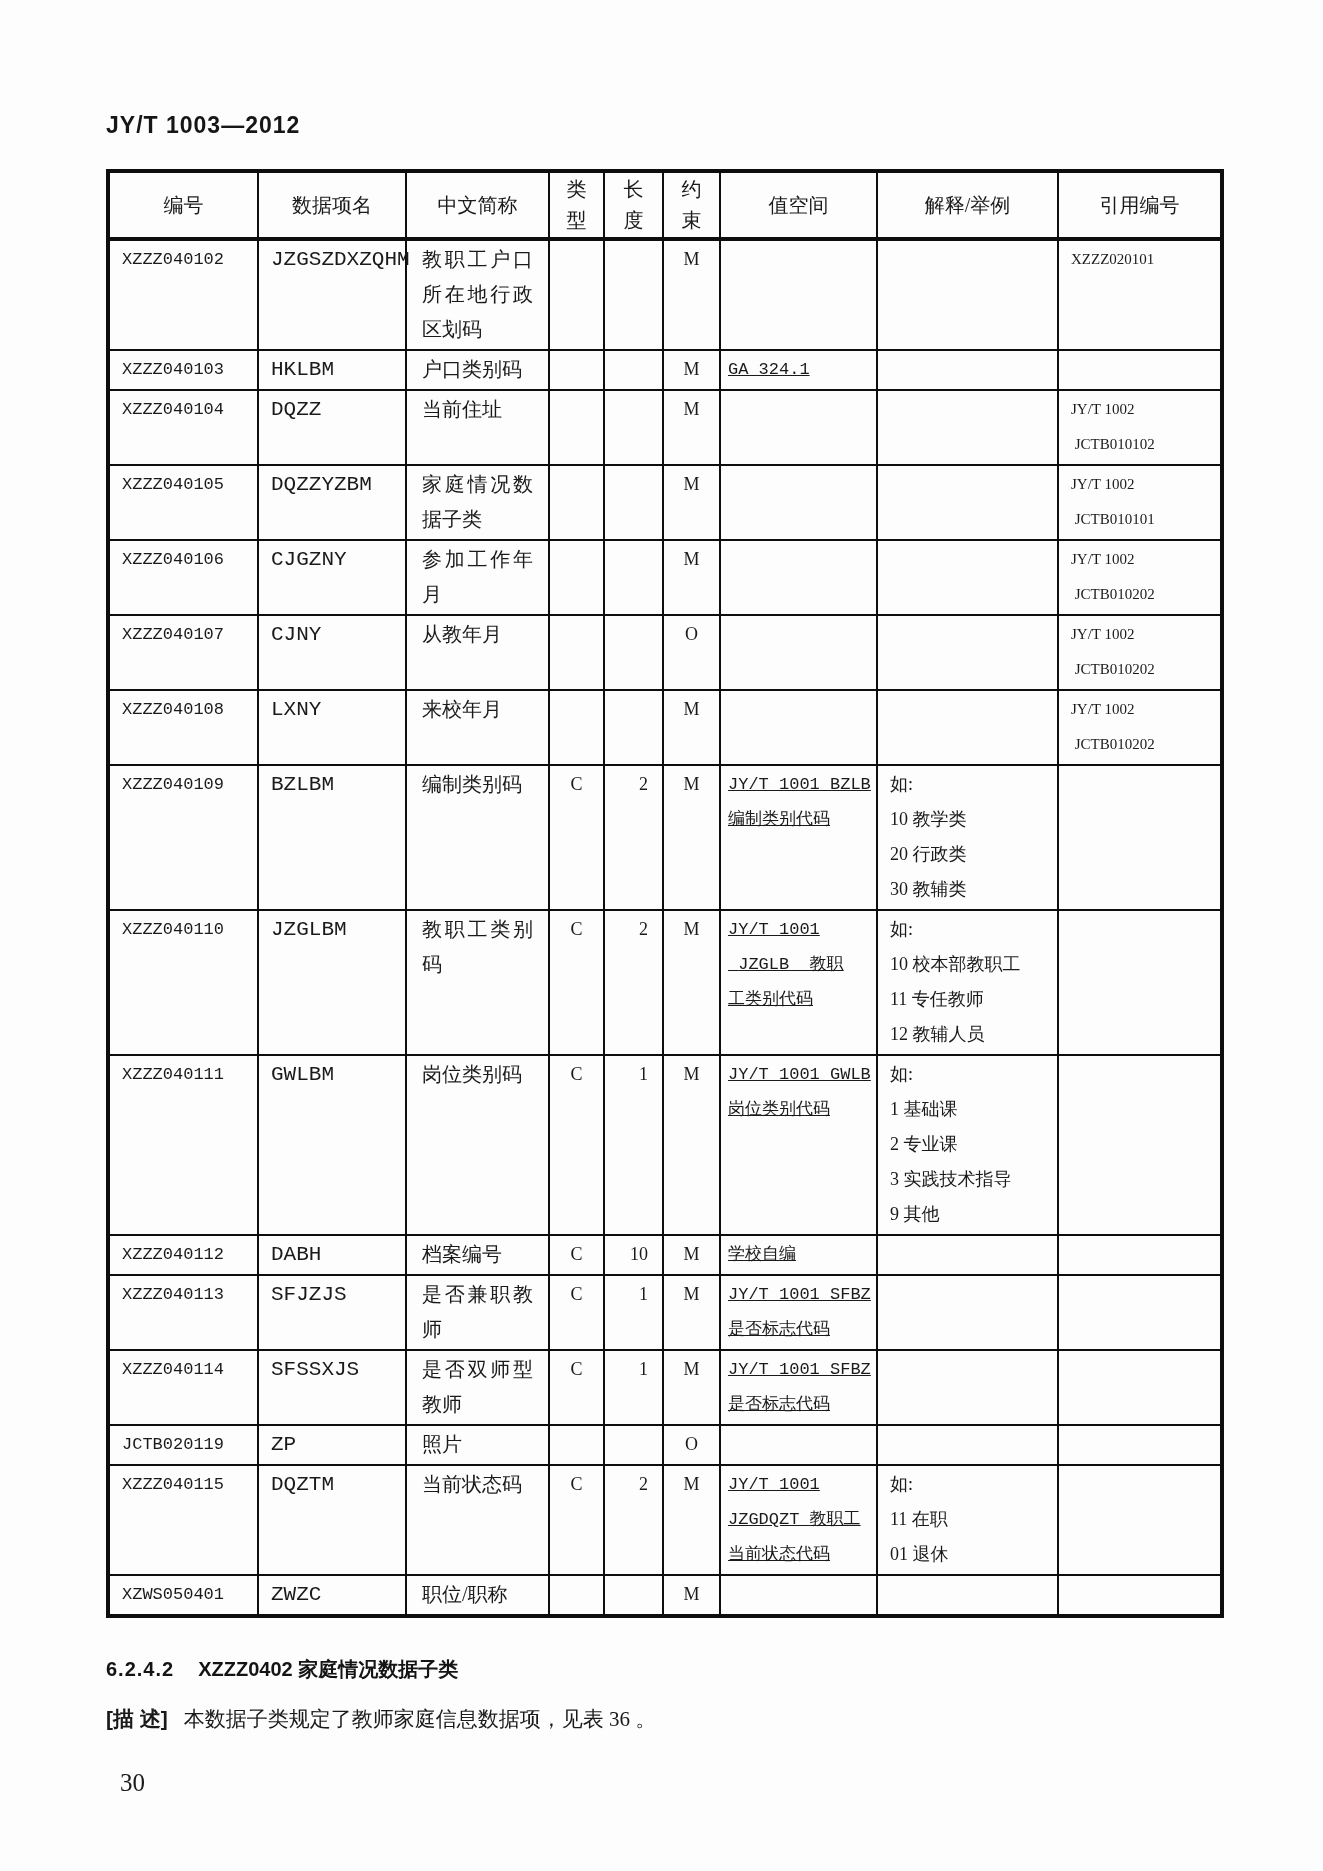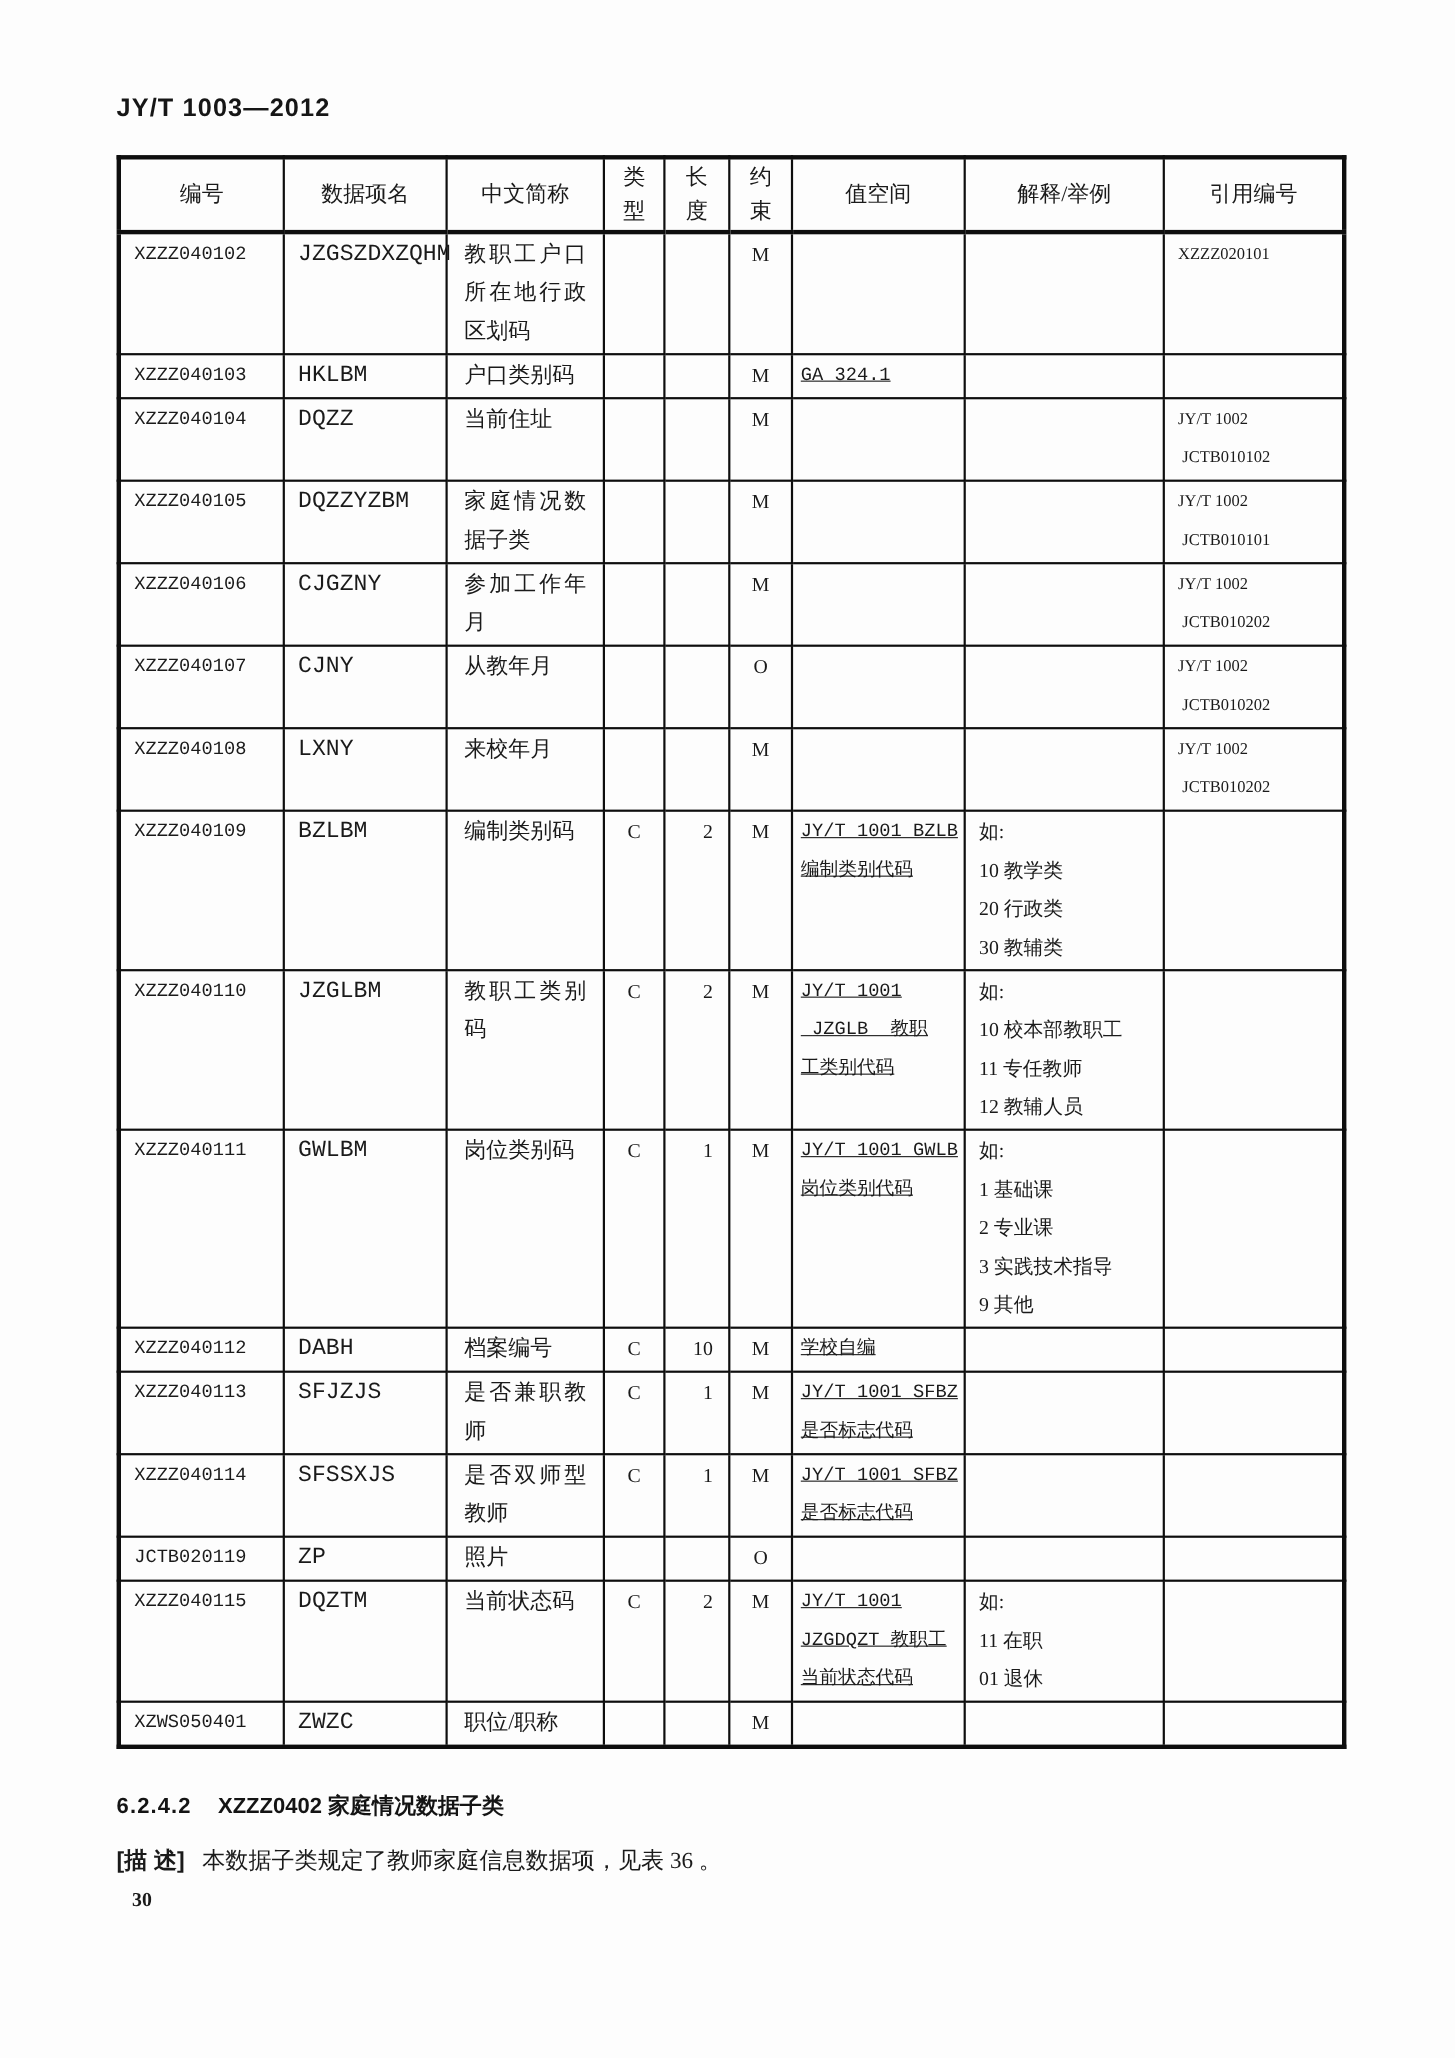--- a/index.html
+++ b/index.html
@@ -5,21 +5,21 @@
   * { margin: 0; padding: 0; box-sizing: border-box; }
   html, body {
     width: 1323px; height: 1871px;
     background: #fdfdfd;
     color: #1a1a1a;
     font-family: "Liberation Serif", "DejaVu Serif", serif;
     overflow: hidden;
   }
   .page {
     width: 1221px; height: 1871px;
-    padding: 84px 100px 0 106px;
+    padding: 112px 100px 0 106px;
   }
   .doc-code {
     font-family: "Liberation Sans", "DejaVu Sans", sans-serif;
     font-weight: 600;
     font-size: 23px;
     letter-spacing: 1px;
     color: #161616;
   }
   table.data-table {
     margin-top: 30px;
@@ -72,24 +72,23 @@
   .description {
     margin-top: 22px;
     font-size: 21px;
   }
   .description .desc-label {
     font-family: "Liberation Sans", "DejaVu Sans", sans-serif;
     font-weight: 700;
     margin-right: 16px;
   }
   .page-number {
-    margin-top: 12px;
+    margin-top: 36px;
     padding-left: 14px;
-    font-size: 18px;
-    font-weight: bold;
+    font-size: 25px;
   }
 </style>
 </head>
 <body>
 
 <div class="page">
 
   <div class="doc-code">JY/T 1003—2012</div>
 
   <table class="data-table">

